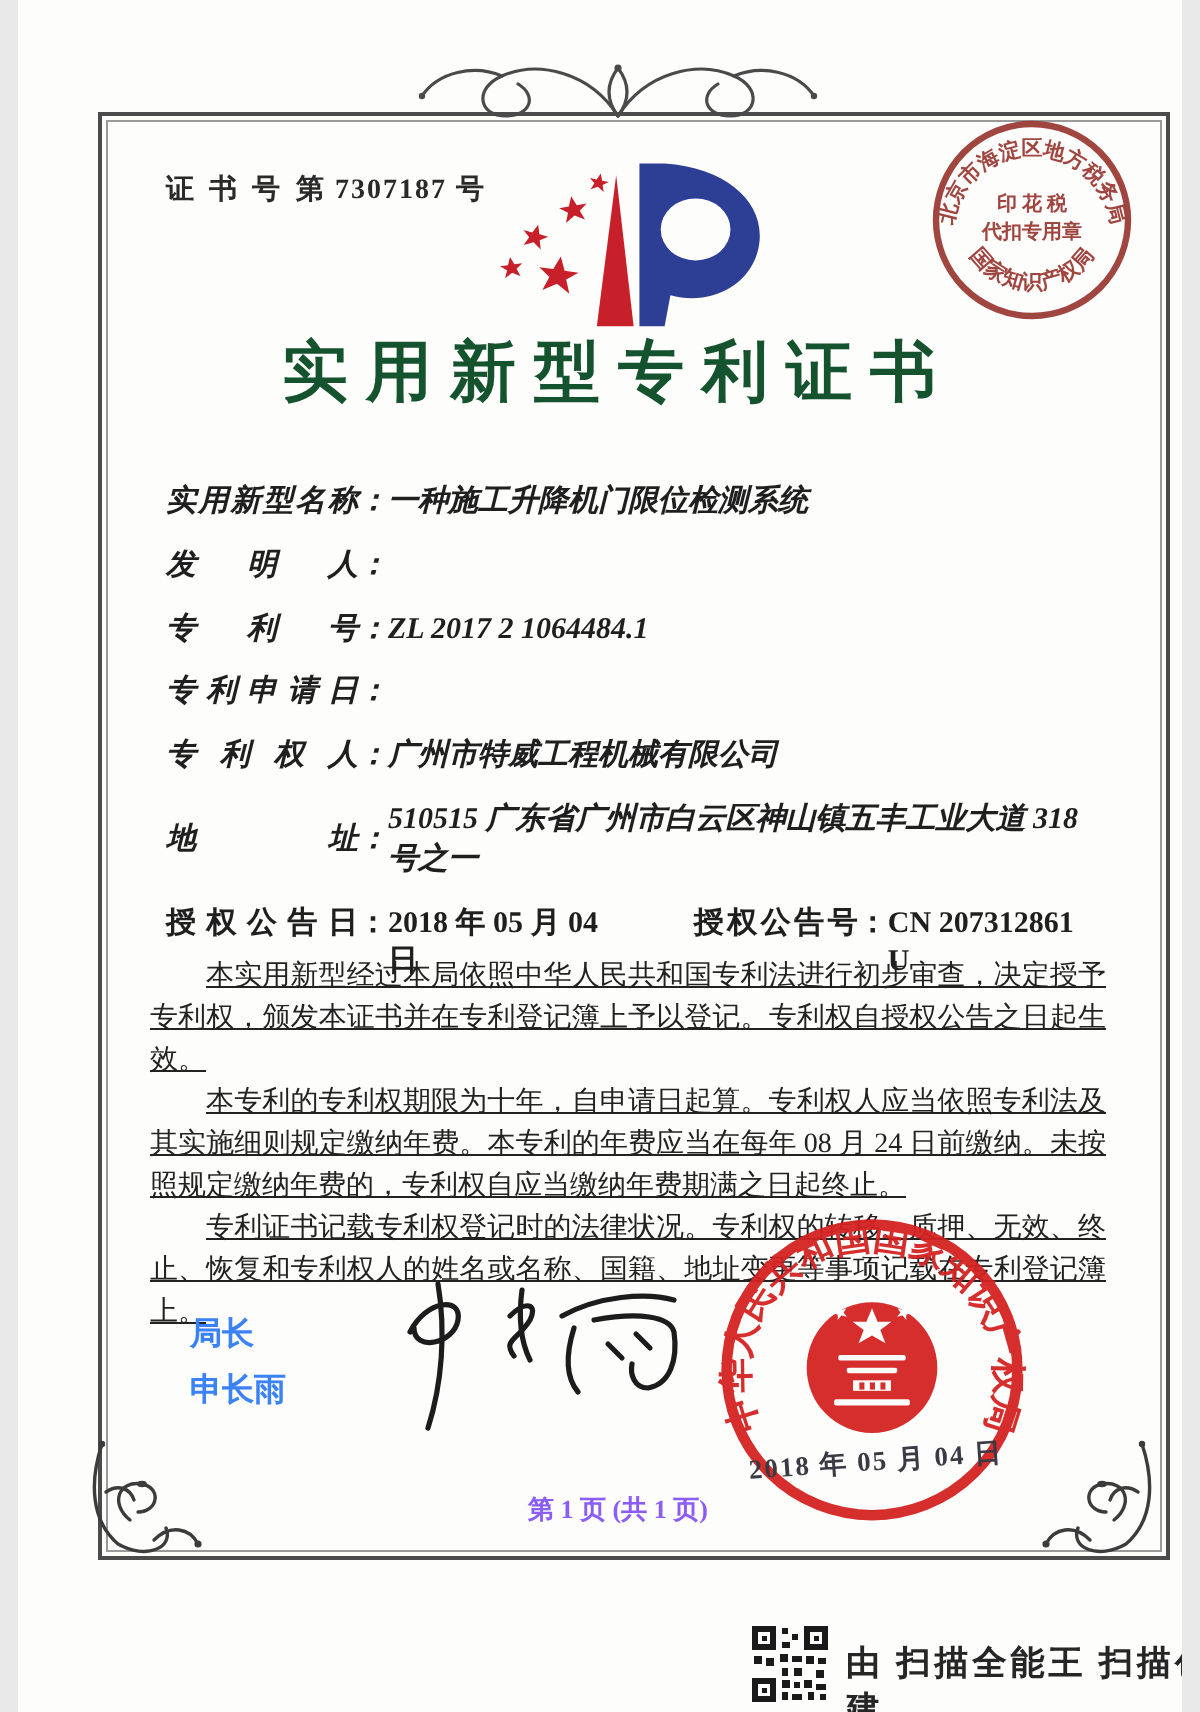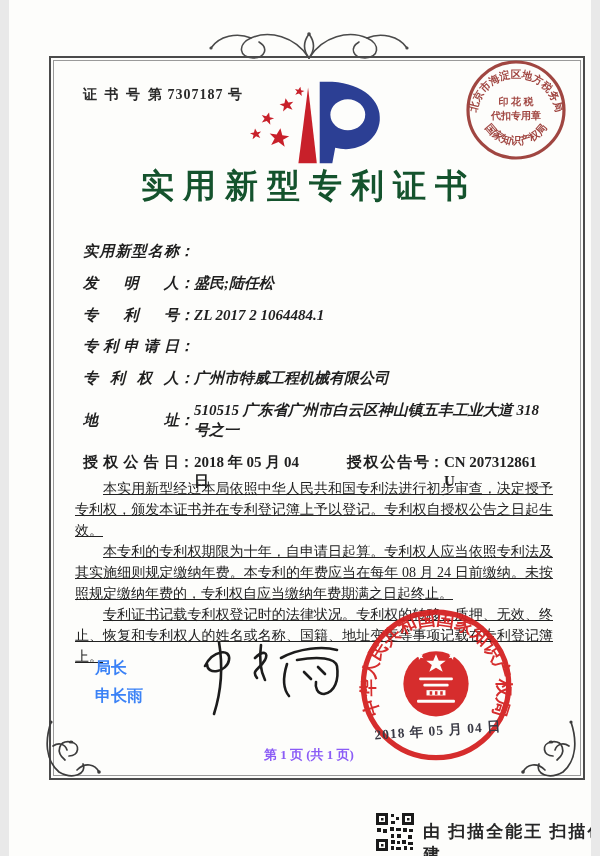--- a/index.html
+++ b/index.html
@@ -137,25 +137,25 @@
     <text x="53" y="48" font-size="10" font-weight="bold" fill="#993732" text-anchor="middle" font-family="Liberation Serif,serif">印 花 税</text>
     <text x="53" y="62" font-size="10" font-weight="bold" fill="#993732" text-anchor="middle" font-family="Liberation Serif,serif">代扣专用章</text>
   </svg>
 
   <div class="title">实用新型专利证书</div>
 
   <div class="fields">
     <div class="frow">
       <span class="flabel">实用新型名称</span>
       <span class="fcolon">：</span>
+      <span class="fvalue">一种施工升降机门限位检测系统</span>
     </div>
     <div class="frow">
       <span class="flabel">发明人</span>
       <span class="fcolon">：</span>
-      <span class="fvalue">盛民;陆任松</span>
     </div>
     <div class="frow">
       <span class="flabel">专利号</span>
       <span class="fcolon">：</span>
       <span class="fvalue">ZL 2017 2 1064484.1</span>
     </div>
     <div class="frow">
       <span class="flabel">专利申请日</span>
       <span class="fcolon">：</span>
     </div>

